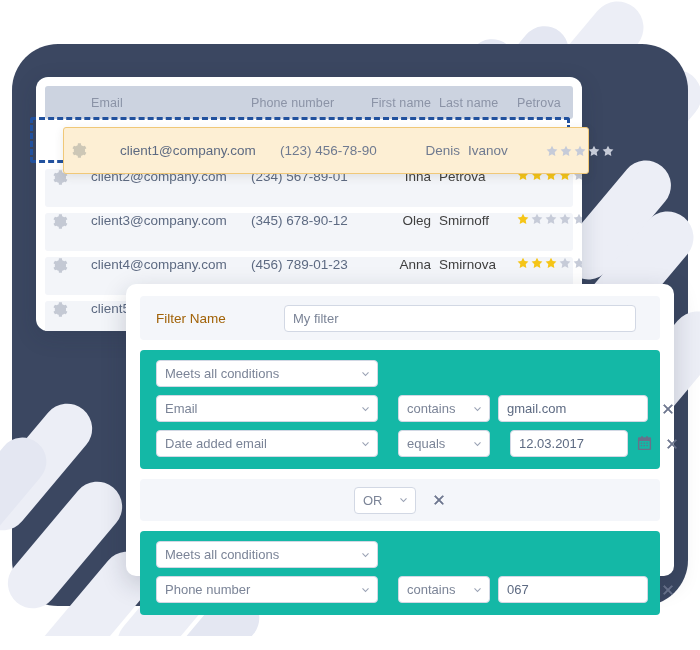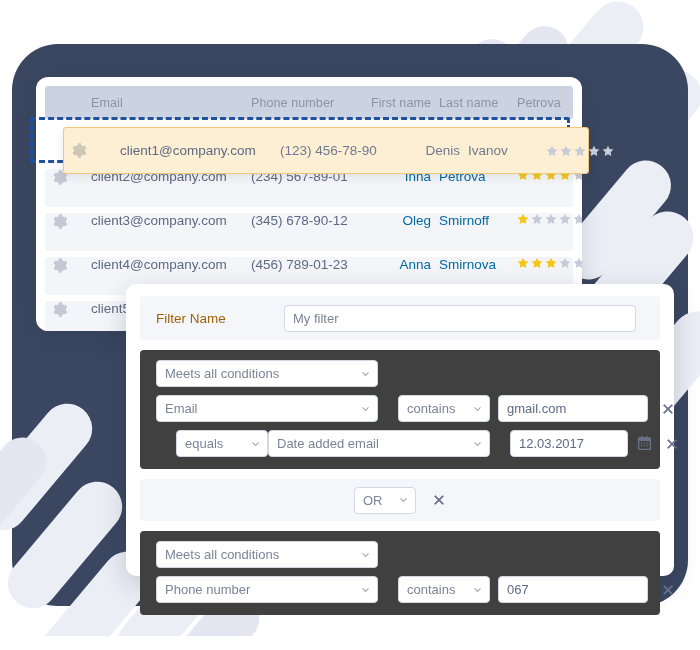--- a/index.html
+++ b/index.html
@@ -82,21 +82,21 @@
     display: flex;
     align-items: flex-start;
     height: 38px;
     background: #f3f5f9;
     margin: 6px 9px 0 9px;
     border-radius: 3px;
     padding: 0 6px;
   }
   .trow .cell {
     font-size: 13.5px;
-    color: #0369a1;
+    color: #404040;
     white-space: nowrap;
   }
   .trow .cell.email { color: #5d6a82; }
   .trow .cell.phone { color: #5d6a82; }
 
   .gear {
     width: 17px; height: 17px;
     display: block;
     fill: #c4c9d4;
   }
@@ -170,21 +170,21 @@
     box-sizing: border-box;
   }
   .fname-label {
     font-size: 13.5px;
     color: #a16207;
     width: 128px;
     flex: none;
   }
 
   .group-box {
-    background: #404040;
+    background: #14b8a6;
     border-radius: 4px;
     margin: 10px 14px 0 14px;
     padding: 10px 16px 12px 16px;
     box-sizing: border-box;
   }
 
   .or-box {
     background: #f4f6fa;
     border-radius: 4px;
     margin: 10px 14px 0 14px;
@@ -458,28 +458,28 @@
               <path d="M1.5 3.8L6 8.3l4.5-4.5-1-1L6 6.3 2.5 2.8z"></path>
             </svg>
         </div>
         <div class="ctl w-value value-text">gmail.com</div>
         <svg class="x-btn" viewBox="0 0 16 16">
             <path d="M13 3.8L12.2 3 8 7.2 3.8 3 3 3.8 7.2 8 3 12.2l.8.8L8 8.8l4.2 4.2.8-.8L8.8 8z" stroke="#68718a" stroke-width="1.1"></path>
           </svg>
       </div>
 
       <div class="cond-line">
+        <div class="ctl sel w-field">
+          <span>Date added email</span>
+          <svg class="chev" viewBox="0 0 12 12">
+              <path d="M1.5 3.8L6 8.3l4.5-4.5-1-1L6 6.3 2.5 2.8z"></path>
+            </svg>
+        </div>
         <div class="ctl sel w-oper">
           <span>equals</span>
-          <svg class="chev" viewBox="0 0 12 12">
-              <path d="M1.5 3.8L6 8.3l4.5-4.5-1-1L6 6.3 2.5 2.8z"></path>
-            </svg>
-        </div>
-        <div class="ctl sel w-field">
-          <span>Date added email</span>
           <svg class="chev" viewBox="0 0 12 12">
               <path d="M1.5 3.8L6 8.3l4.5-4.5-1-1L6 6.3 2.5 2.8z"></path>
             </svg>
         </div>
         <div class="ctl w-value-d value-text">12.03.2017</div>
         <svg class="cal-icon" viewBox="0 0 16 16">
             <path d="M4.6 0v1.4H2.2A1.2 1.2 0 001 2.6v11.2A1.2 1.2 0 002.2 15h11.6a1.2 1.2 0 001.2-1.2V2.6a1.2 1.2 0 00-1.2-1.2h-2.4V0h-1.5v1.4H6.1V0zM2.5 5.4h11v8.1h-11zM4 7v1.3h1.5V7zm3 0v1.3h1.5V7zm3 0v1.3h1.5V7zM4 9.6v1.3h1.5V9.6zm3 0v1.3h1.5V9.6zm3 0v1.3h1.5V9.6z"></path>
           </svg>
         <svg class="x-btn" viewBox="0 0 16 16">
             <path d="M13 3.8L12.2 3 8 7.2 3.8 3 3 3.8 7.2 8 3 12.2l.8.8L8 8.8l4.2 4.2.8-.8L8.8 8z" stroke="#68718a" stroke-width="1.1"></path>

